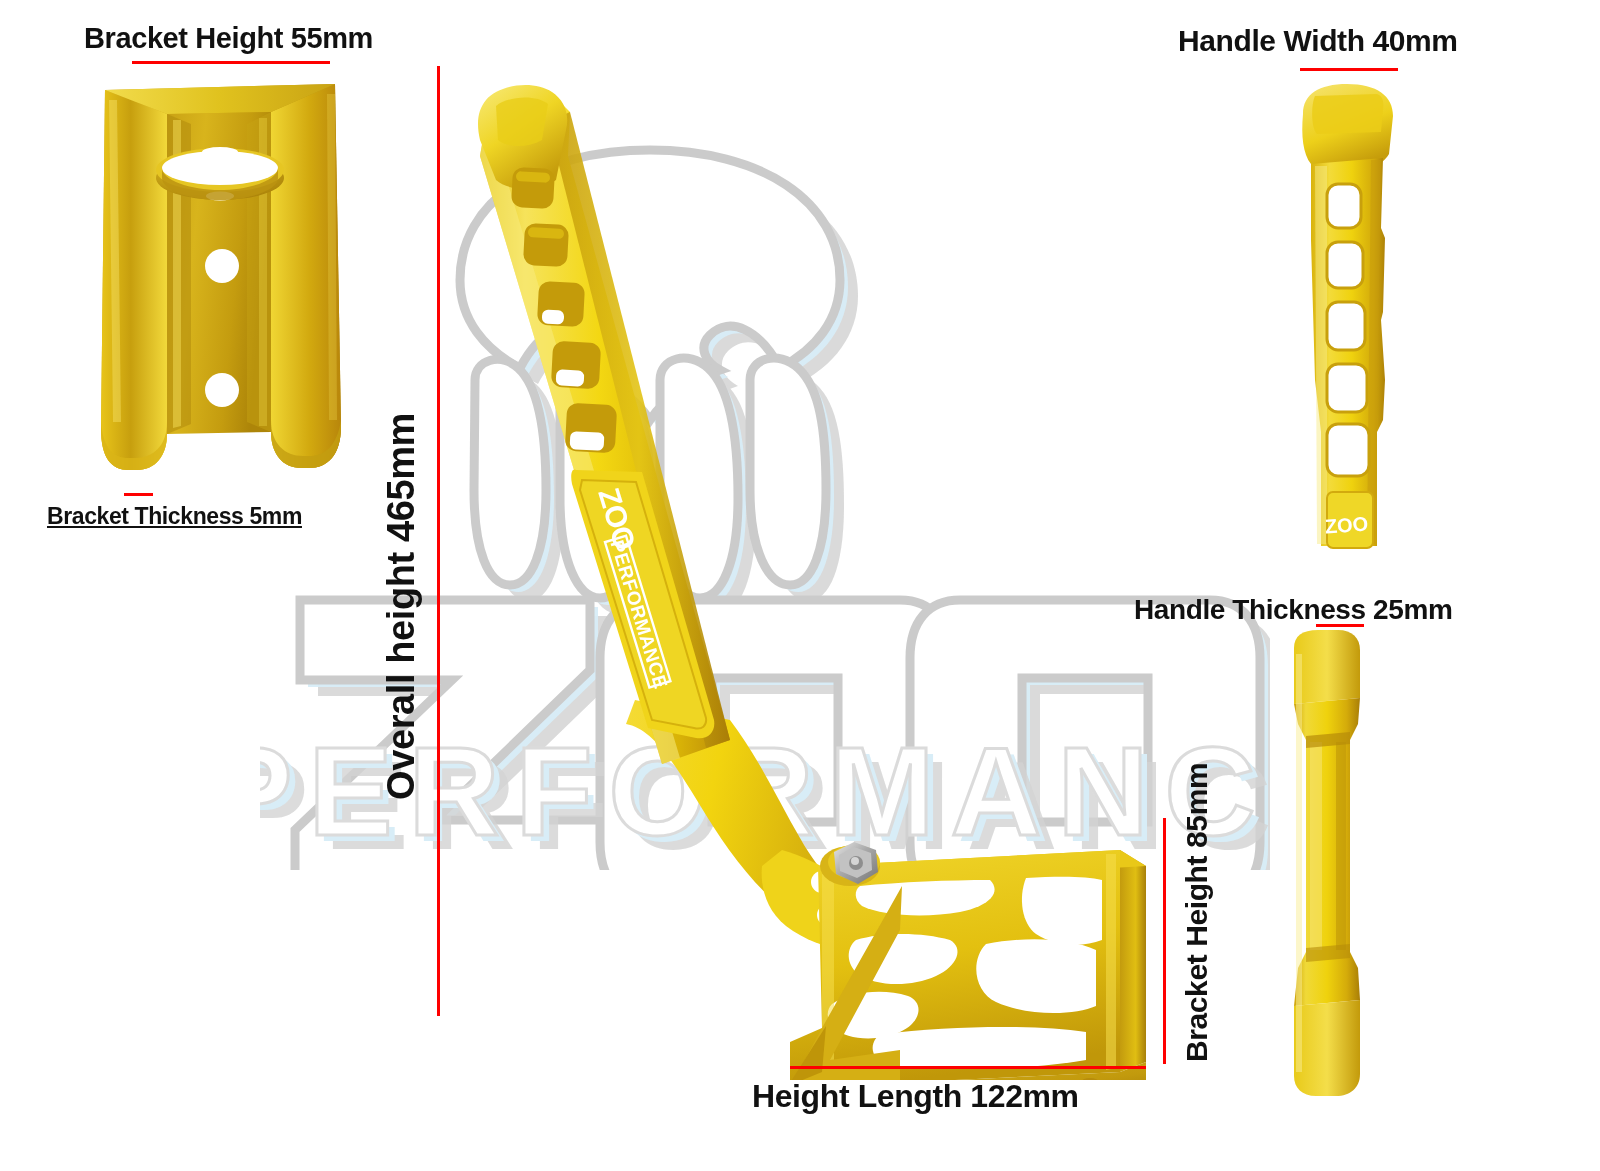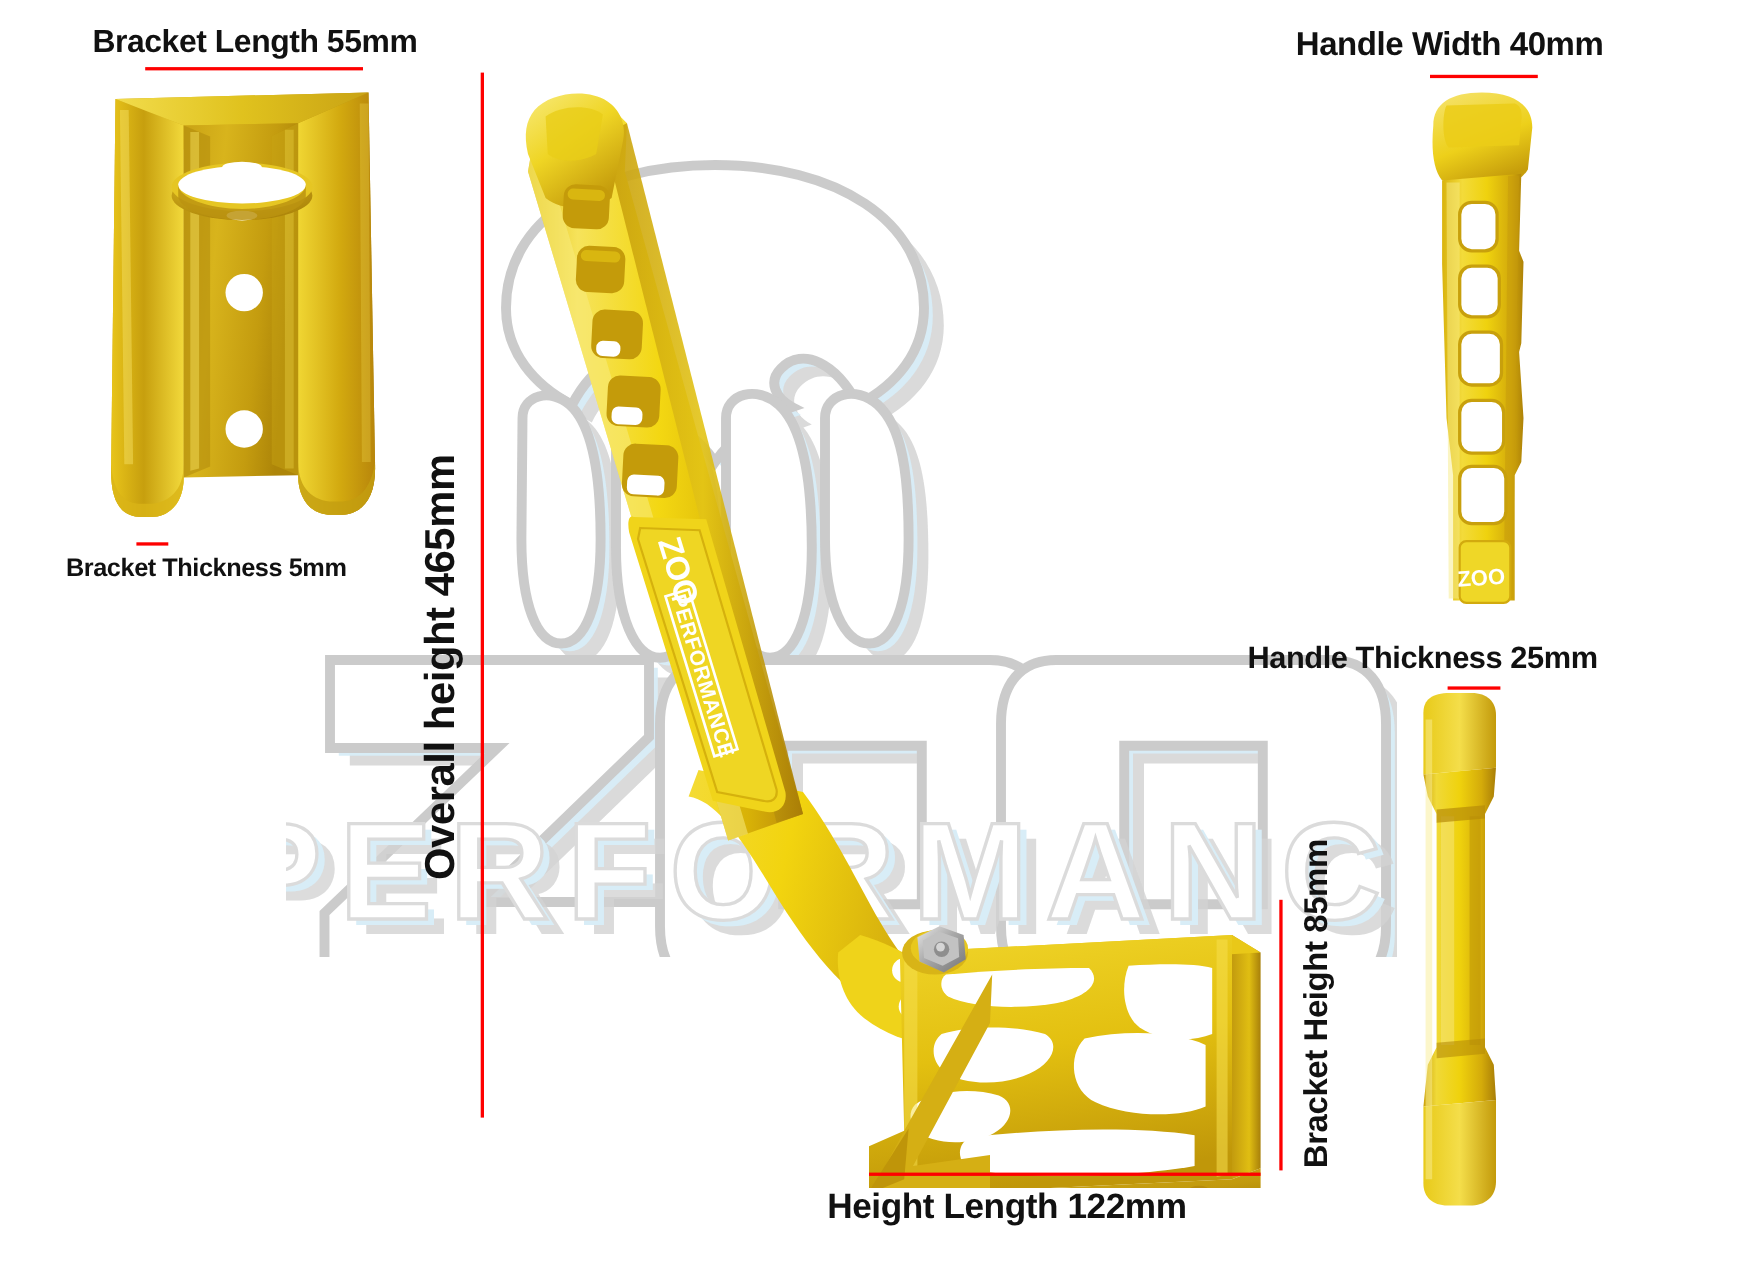--- a/index.html
+++ b/index.html
@@ -158,25 +158,25 @@
       <path d="M6 358 C6 388 16 400 34 400 L42 400 C60 400 72 386 72 364
                L72 352 C72 376 58 388 40 388 L34 388 C18 388 8 378 6 352 Z" fill="#D9B417" opacity=".8"></path>
       <path d="M246 356 C246 386 232 398 214 398 L206 398 C188 398 176 384 176 362
                L176 350 C176 374 190 386 208 386 L214 386 C230 386 242 376 246 350 Z" fill="#C39D10" opacity=".8"></path>
 
       <path d="M14 30 L22 30 L26 352 L18 352 Z" fill="#F6E269" opacity=".45"></path>
       <path d="M232 24 L240 24 L242 350 L234 350 Z" fill="#F3DB4E" opacity=".3"></path>
     </svg>
   </div>
 
-  <div class="dim-label" style="left:84px;top:24px;font-size:29px;">Bracket Length 55mm</div>
+  <div class="dim-label" style="left:84px;top:24px;font-size:29px;">Bracket Height 55mm</div>
   <div class="red-line red-h" style="left:132px;top:61px;width:198px;"></div>
 
   <div class="red-line red-h" style="left:124px;top:493px;width:29px;"></div>
-  <div class="dim-label" style="left:60px;top:505px;font-size:23px;">Bracket Thickness 5mm</div>
+  <div class="dim-label" style="left:47px;top:505px;font-size:23px;text-decoration:underline;">Bracket Thickness 5mm</div>
 
   <div class="part" style="left:430px;top:60px;width:740px;height:1020px;">
     <svg viewBox="0 0 740 1020" xmlns="http://www.w3.org/2000/svg">
       <defs>
         <linearGradient id="hBarFace" x1="0" y1="0" x2="1" y2="0">
           <stop offset="0" stop-color="#E2C111"></stop>
           <stop offset=".18" stop-color="#F6E35B"></stop>
           <stop offset=".48" stop-color="#F3D712"></stop>
           <stop offset=".80" stop-color="#D8B207"></stop>
           <stop offset="1" stop-color="#B9890A"></stop>
@@ -404,21 +404,21 @@
 
       <path d="M22 114 L34 114 L34 322 L22 322 Z" fill="#F6E476" opacity=".55"></path>
       <path d="M48 114 L58 114 L58 322 L48 322 Z" fill="#C09709" opacity=".6"></path>
       <path d="M18 108 L62 104 L62 116 L18 120 Z" fill="#B68C09" opacity=".7"></path>
       <path d="M18 320 L62 316 L62 330 L18 334 Z" fill="#B68C09" opacity=".6"></path>
 
       <path d="M8 26 L14 26 L14 444 L8 444 Z" fill="#F9EE96" opacity=".5"></path>
     </svg>
   </div>
 
-  <div class="dim-label" style="left:1134px;top:584px;font-size:28px;">Handle Thickness 25mm</div>
+  <div class="dim-label" style="left:1134px;top:596px;font-size:28px;">Handle Thickness 25mm</div>
   <div class="red-line red-h" style="left:1316px;top:624px;width:48px;"></div>
 
   <div class="dim-label rot90" style="left:1182px;top:1062px;font-size:30px;">Bracket Height 85mm</div>
   <div class="red-line red-v" style="left:1163px;top:818px;height:246px;"></div>
 
   <div class="dim-label" style="left:752px;top:1080px;font-size:32px;">Height Length 122mm</div>
   <div class="red-line red-h" style="left:790px;top:1066px;width:356px;"></div>
 
 </div>
 

